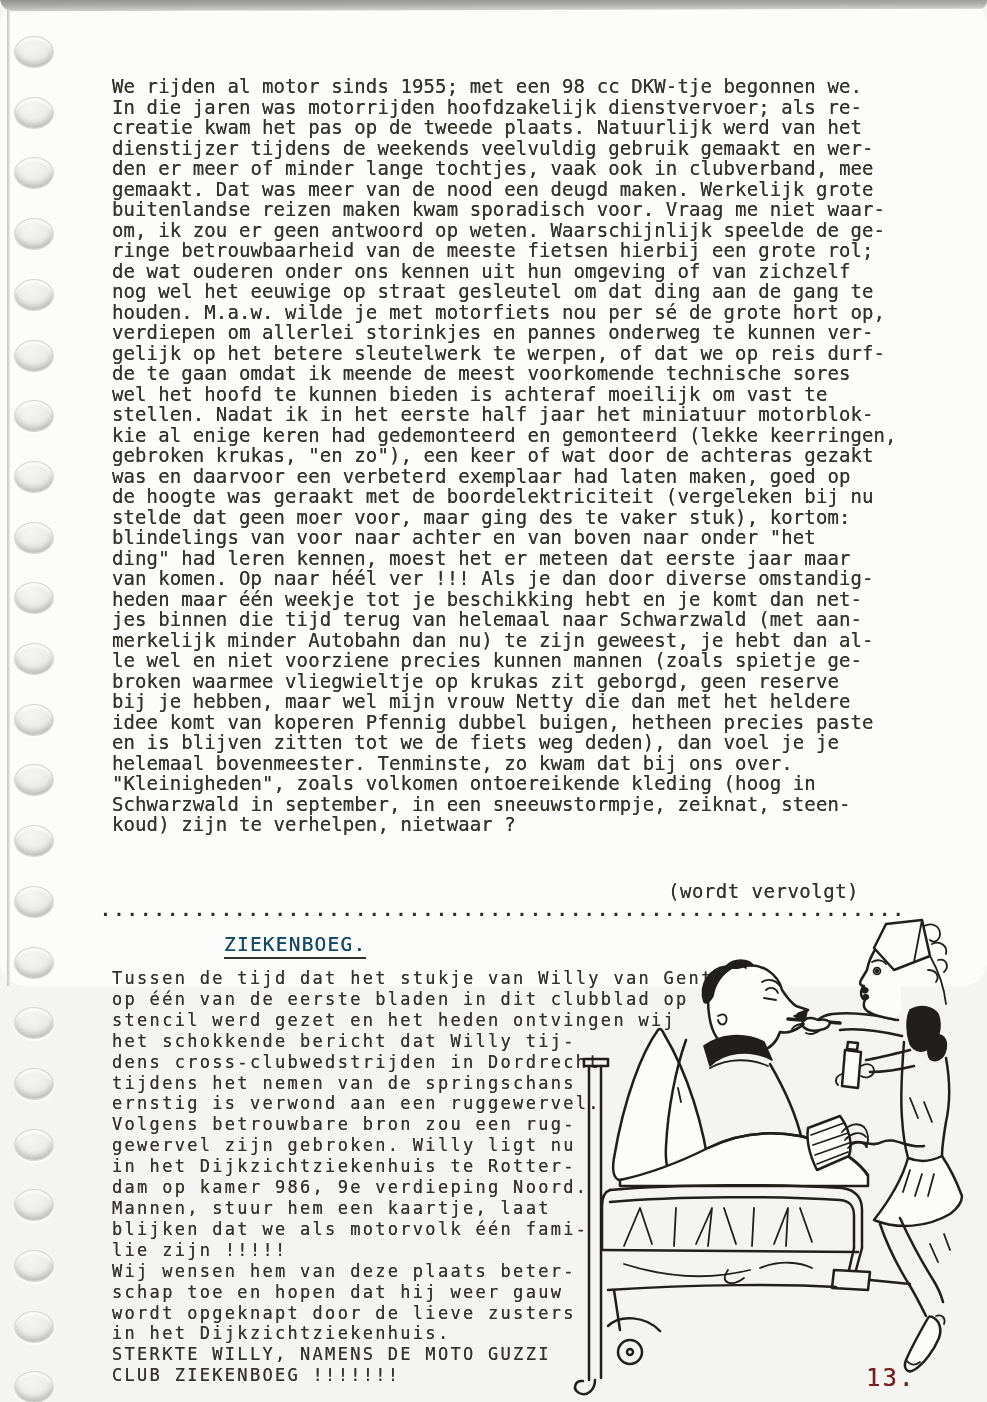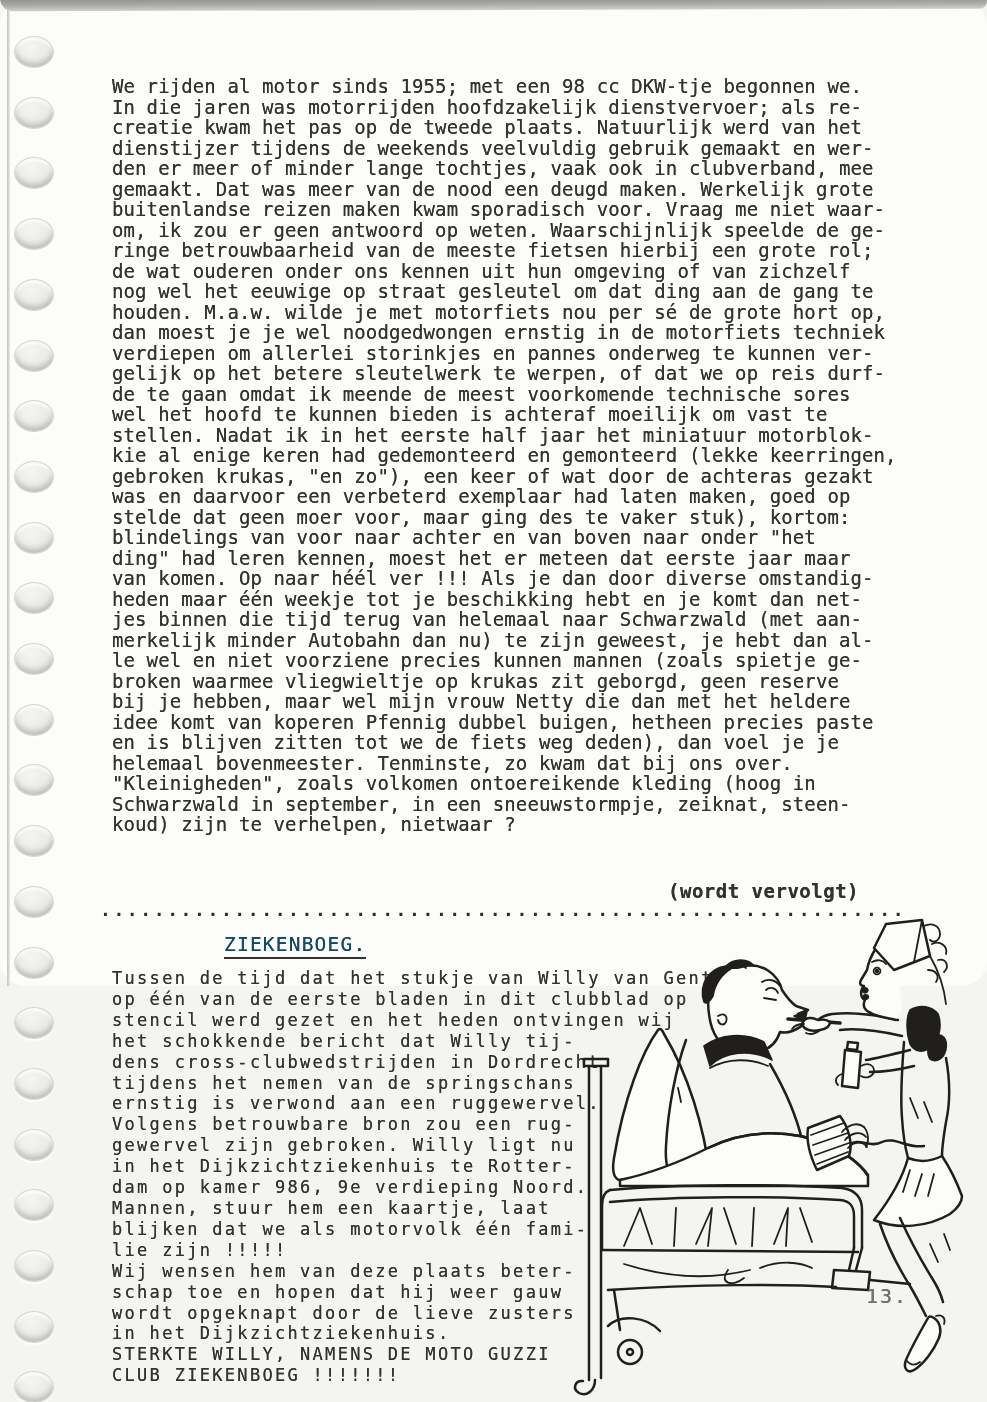--- a/index.html
+++ b/index.html
@@ -30,33 +30,33 @@
     box-shadow:0 2px 2px rgba(255,255,255,.9),
                inset 0 -4px 5px rgba(115,115,108,.32),
                inset 0 3px 3px rgba(255,255,255,.85);
   }
   .typed-block{position:absolute;color:#34322d;}
   .typed-block .line{white-space:pre;text-shadow:0 0 .6px rgba(52,50,45,.85);}
   .article1{left:112px;top:76px;font-size:19px;line-height:20.5px;letter-spacing:.1px;}
   .article2{left:112px;top:968px;font-size:17px;line-height:20.9px;letter-spacing:2.3px;}
   .continuation{
     position:absolute;left:668px;top:880px;font-size:19px;color:#34322d;
-    letter-spacing:.5px;white-space:pre;text-shadow:0 0 .6px rgba(52,50,45,.85);font-weight:bold;
+    letter-spacing:.5px;white-space:pre;text-shadow:0 0 .6px rgba(52,50,45,.85);
   }
   .separator{
     position:absolute;left:100px;top:899px;font-size:18px;color:#2f2d28;
     letter-spacing:2.6px;white-space:pre;font-weight:bold;
   }
   .heading{
     position:absolute;left:224px;top:933px;font-size:19.5px;color:#0c4a6e;
     letter-spacing:1.2px;border-bottom:2px solid #34322d;padding-bottom:1px;
     text-shadow:0 0 .6px rgba(52,50,45,.85);
   }
   .page-number{
-    position:absolute;left:866px;top:1284px;font-size:20px;color:#737373;
+    position:absolute;left:866px;top:1364px;font-size:24px;color:#7f1d1d;
     letter-spacing:2px;text-shadow:0 0 .6px rgba(47,45,40,.85);
   }
   .cartoon{position:absolute;left:558px;top:918px;width:429px;height:484px;}
   .cartoon path,.cartoon circle,.cartoon line,.cartoon ellipse{
     stroke:#211f1b;stroke-width:2.5;fill:none;stroke-linecap:round;stroke-linejoin:round;
   }
   .cartoon .fillw{fill:#fcfcfa;}
   .cartoon .filld{fill:#211f1b;stroke-width:1.6;}
   .cartoon .thin{stroke-width:1.8;}
 </style>
@@ -98,29 +98,29 @@
       <div class="line">creatie kwam het pas op de tweede plaats. Natuurlijk werd van het</div>
       <div class="line">dienstijzer tijdens de weekends veelvuldig gebruik gemaakt en wer-</div>
       <div class="line">den er meer of minder lange tochtjes, vaak ook in clubverband, mee</div>
       <div class="line">gemaakt. Dat was meer van de nood een deugd maken. Werkelijk grote</div>
       <div class="line">buitenlandse reizen maken kwam sporadisch voor. Vraag me niet waar-</div>
       <div class="line">om, ik zou er geen antwoord op weten. Waarschijnlijk speelde de ge-</div>
       <div class="line">ringe betrouwbaarheid van de meeste fietsen hierbij een grote rol;</div>
       <div class="line">de wat ouderen onder ons kennen uit hun omgeving of van zichzelf</div>
       <div class="line">nog wel het eeuwige op straat gesleutel om dat ding aan de gang te</div>
       <div class="line">houden. M.a.w. wilde je met motorfiets nou per sé de grote hort op,</div>
-      <div class="line">dan moest je je wel noodgedwongen ernstig in de motorfiets techniek</div>
       <div class="line">verdiepen om allerlei storinkjes en pannes onderweg te kunnen ver-</div>
       <div class="line">gelijk op het betere sleutelwerk te werpen, of dat we op reis durf-</div>
       <div class="line">de te gaan omdat ik meende de meest voorkomende technische sores</div>
       <div class="line">wel het hoofd te kunnen bieden is achteraf moeilijk om vast te</div>
       <div class="line">stellen. Nadat ik in het eerste half jaar het miniatuur motorblok-</div>
       <div class="line">kie al enige keren had gedemonteerd en gemonteerd (lekke keerringen,</div>
       <div class="line">gebroken krukas, "en zo"), een keer of wat door de achteras gezakt</div>
       <div class="line">was en daarvoor een verbeterd exemplaar had laten maken, goed op</div>
+      <div class="line">de hoogte was geraakt met de boordelektriciteit (vergeleken bij nu</div>
       <div class="line">stelde dat geen moer voor, maar ging des te vaker stuk), kortom:</div>
       <div class="line">blindelings van voor naar achter en van boven naar onder "het</div>
       <div class="line">ding" had leren kennen, moest het er meteen dat eerste jaar maar</div>
       <div class="line">van komen. Op naar héél ver !!! Als je dan door diverse omstandig-</div>
       <div class="line">heden maar één weekje tot je beschikking hebt en je komt dan net-</div>
       <div class="line">jes binnen die tijd terug van helemaal naar Schwarzwald (met aan-</div>
       <div class="line">merkelijk minder Autobahn dan nu) te zijn geweest, je hebt dan al-</div>
       <div class="line">le wel en niet voorziene precies kunnen mannen (zoals spietje ge-</div>
       <div class="line">broken waarmee vliegwieltje op krukas zit geborgd, geen reserve</div>
       <div class="line">bij je hebben, maar wel mijn vrouw Netty die dan met het heldere</div>

